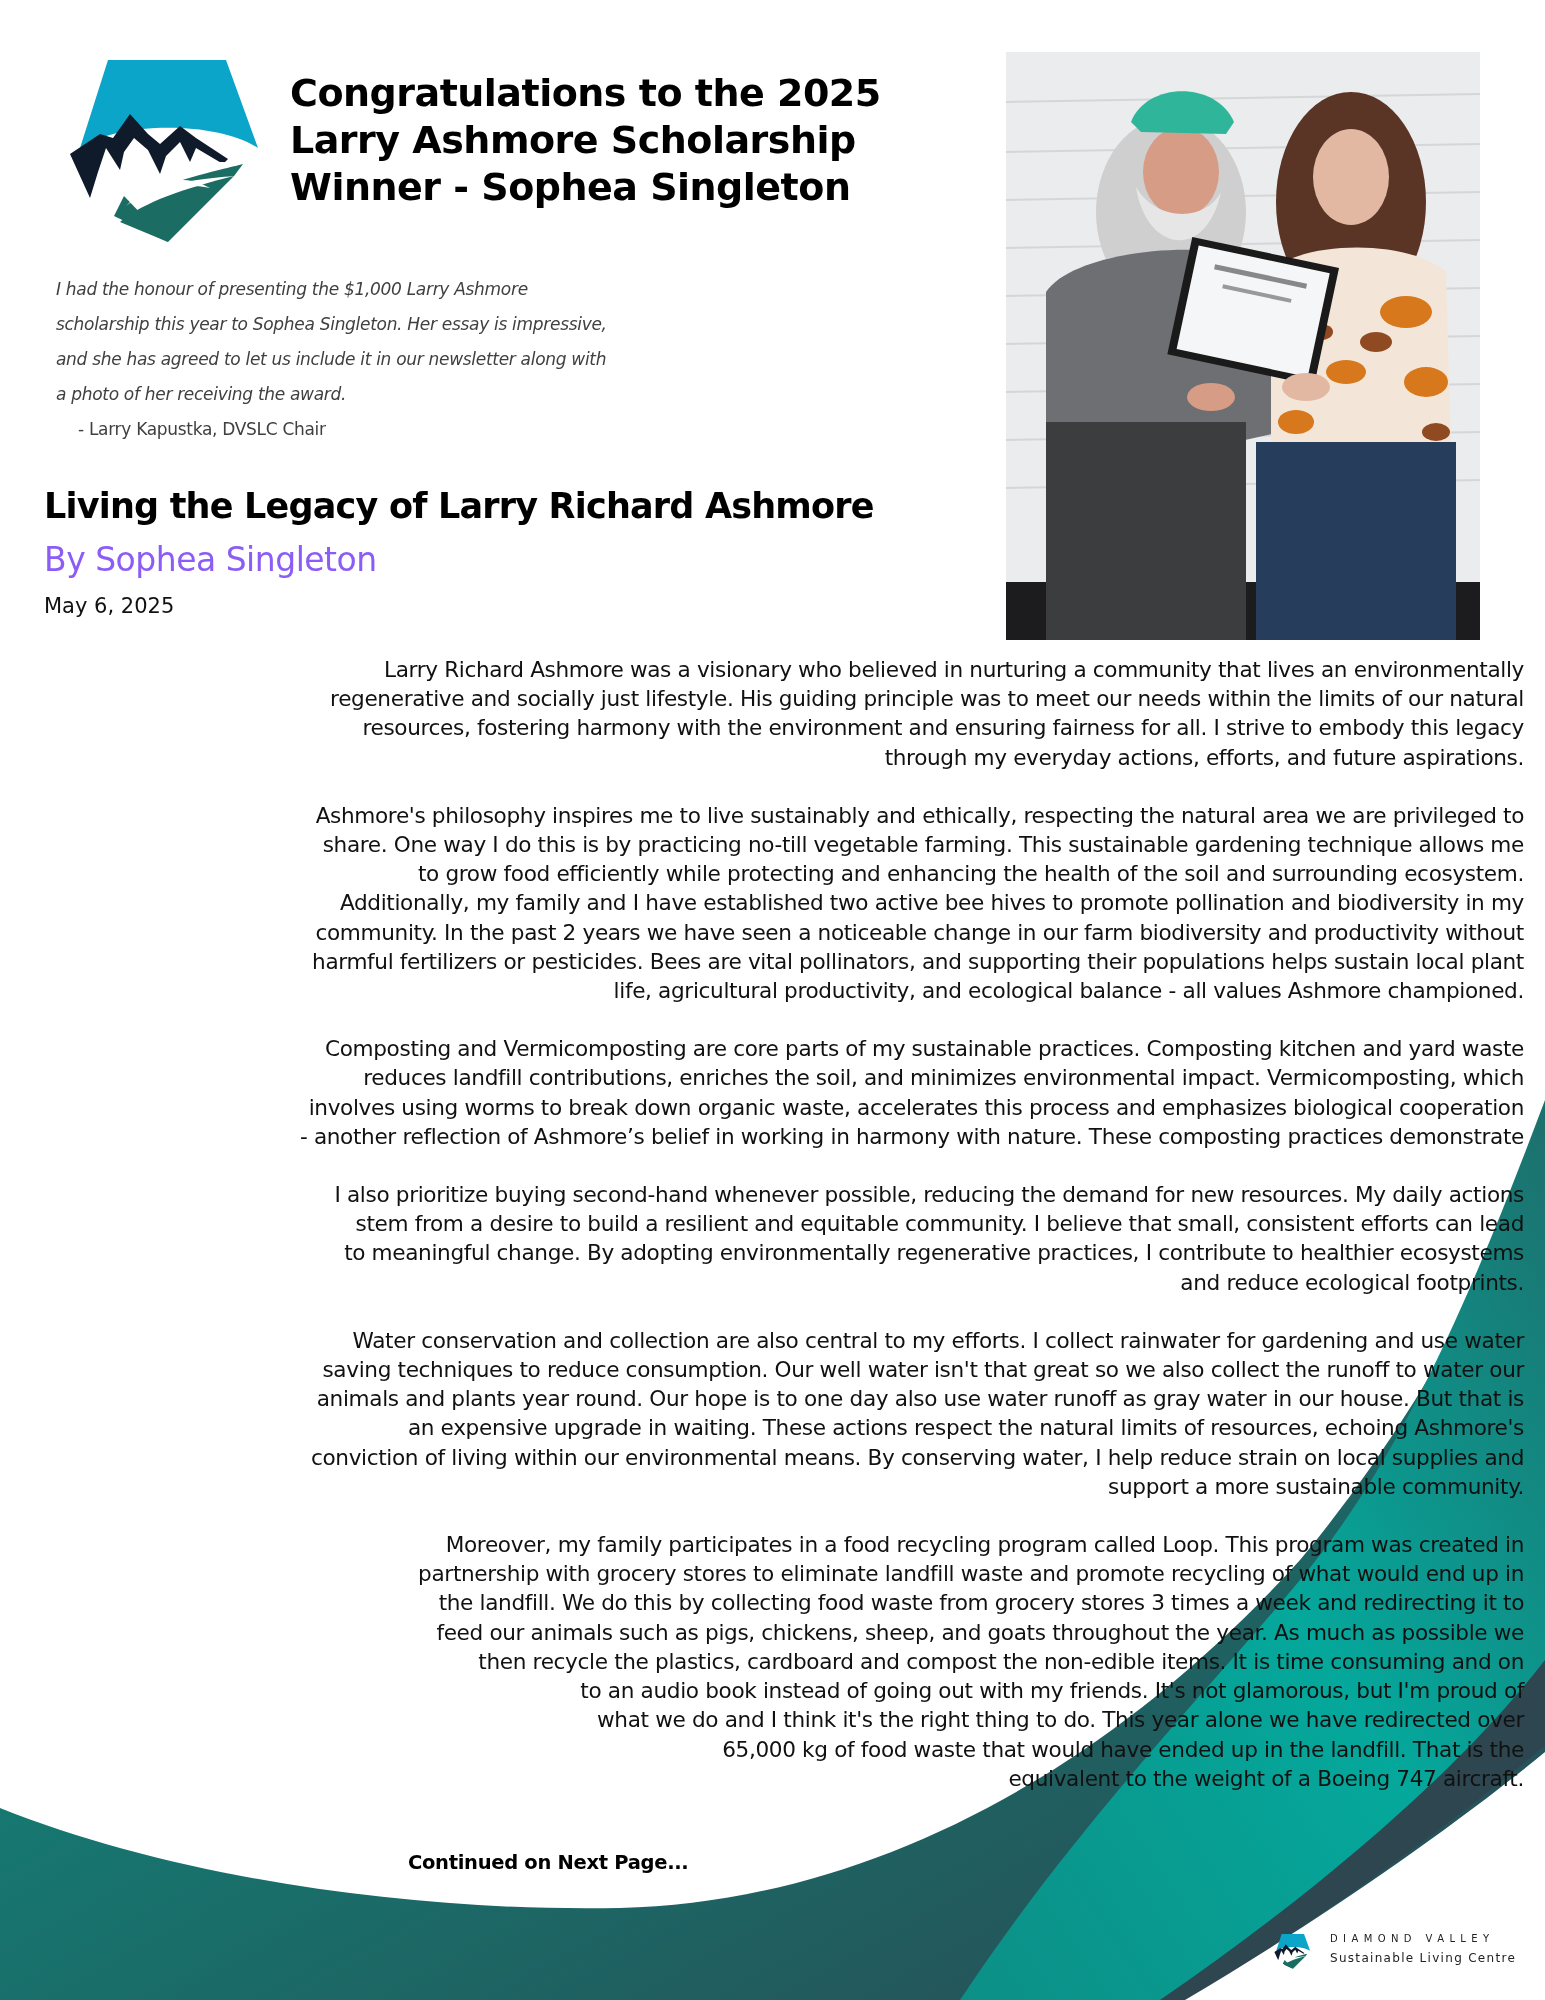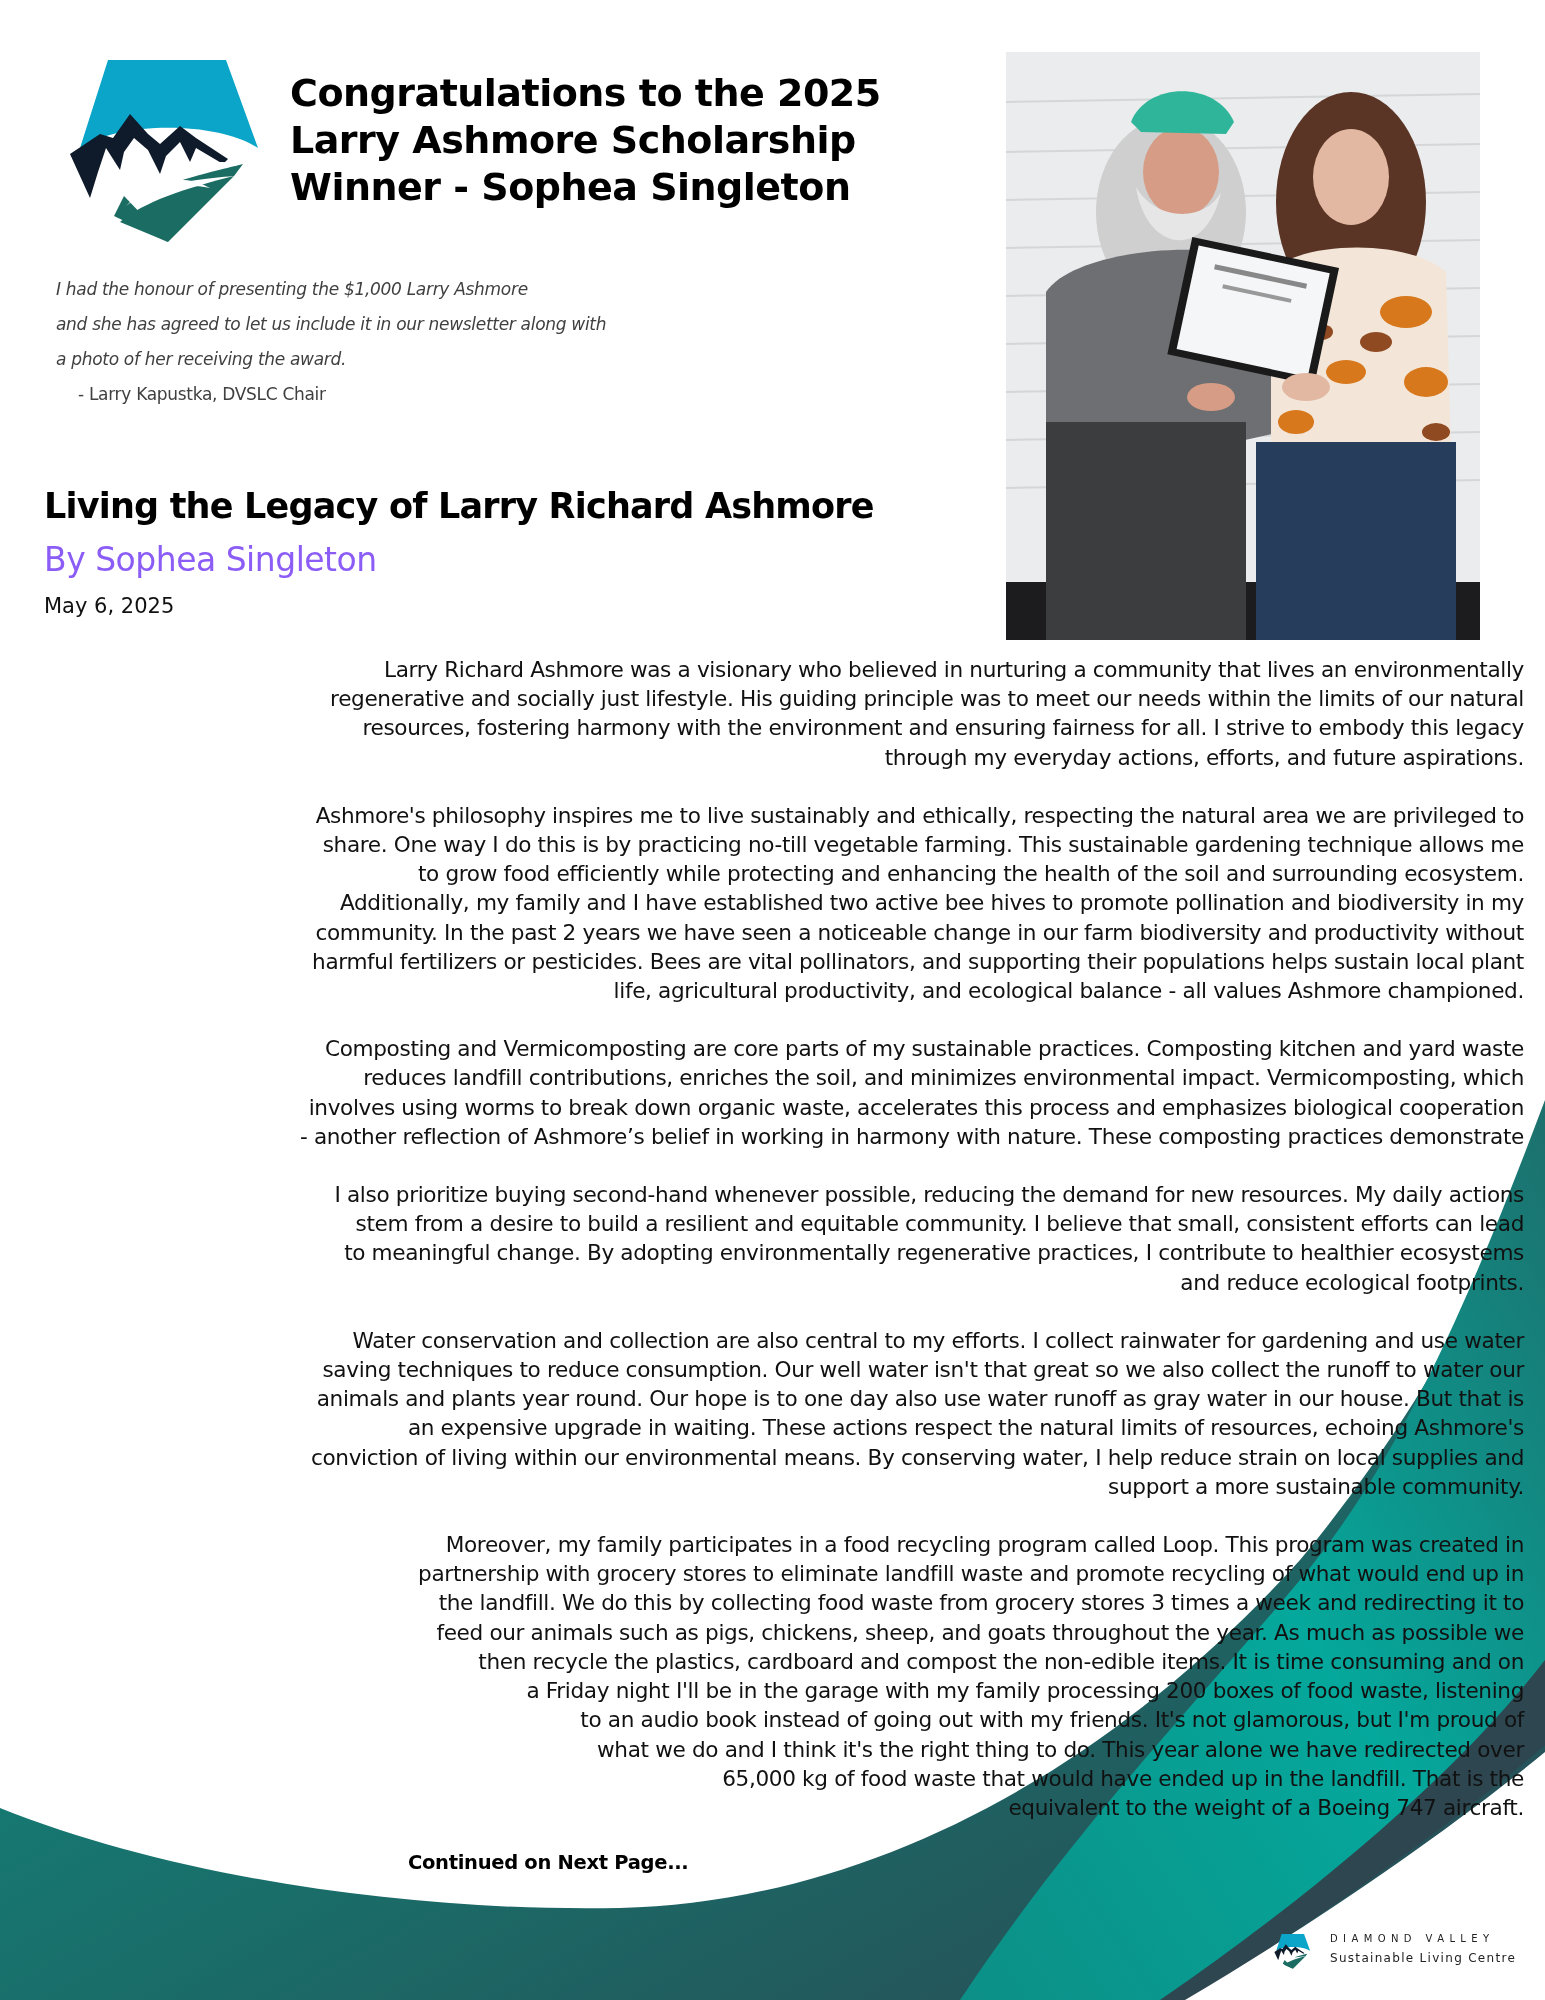--- a/index.html
+++ b/index.html
@@ -239,20 +239,21 @@
       <rect x="210" y="240" width="70" height="4" fill="#999"></rect>
     </g>
 
     <ellipse cx="205" cy="345" rx="24" ry="14" fill="#d79c85"></ellipse>
     <ellipse cx="300" cy="335" rx="24" ry="14" fill="#e2b8a2"></ellipse>
   </svg>
 </div>
 
 <div class="layer quote">
   <div>I had the honour of presenting the $1,000 Larry Ashmore</div>
+  <div>scholarship this year to Sophea Singleton. Her essay is impressive,</div>
   <div>and she has agreed to let us include it in our newsletter along with</div>
   <div>a photo of her receiving the award.</div>
   <div class="attribution">- Larry Kapustka, DVSLC Chair</div>
 </div>
 
 <div class="layer article-title">Living the Legacy of Larry Richard Ashmore</div>
 <div class="layer byline">By Sophea Singleton</div>
 <div class="layer date">May 6, 2025</div>
 
 <div class="layer body-text" id="article-body">
@@ -290,21 +291,20 @@
       <span class="line">an expensive upgrade in waiting. These actions respect the natural limits of resources, echoing Ashmore's</span>
       <span class="line">conviction of living within our environmental means. By conserving water, I help reduce strain on local supplies and</span>
       <span class="line">support a more sustainable community.</span>
     </div>
     <div class="para">
       <span class="line"> Moreover, my family participates in a food recycling program called Loop. This program was created in</span>
       <span class="line">partnership with grocery stores to eliminate landfill waste and promote recycling of what would end up in</span>
       <span class="line">the landfill. We do this by collecting food waste from grocery stores 3 times a week and redirecting it to</span>
       <span class="line">feed our animals such as pigs, chickens, sheep, and goats throughout the year. As much as possible we</span>
       <span class="line">then recycle the plastics, cardboard and compost the non-edible items. It is time consuming and on</span>
-      <span class="line">a Friday night I'll be in the garage with my family processing 200 boxes of food waste, listening</span>
       <span class="line">to an audio book instead of going out with my friends. It's not glamorous, but I'm proud of</span>
       <span class="line">what we do and I think it's the right thing to do. This year alone we have redirected over</span>
       <span class="line">65,000 kg of food waste that would have ended up in the landfill. That is the</span>
       <span class="line">equivalent to the weight of a Boeing 747 aircraft.</span>
     </div>
   </div>
 
 <div class="layer continued">Continued on Next Page...</div>
 
 <div class="layer footer-logo">

